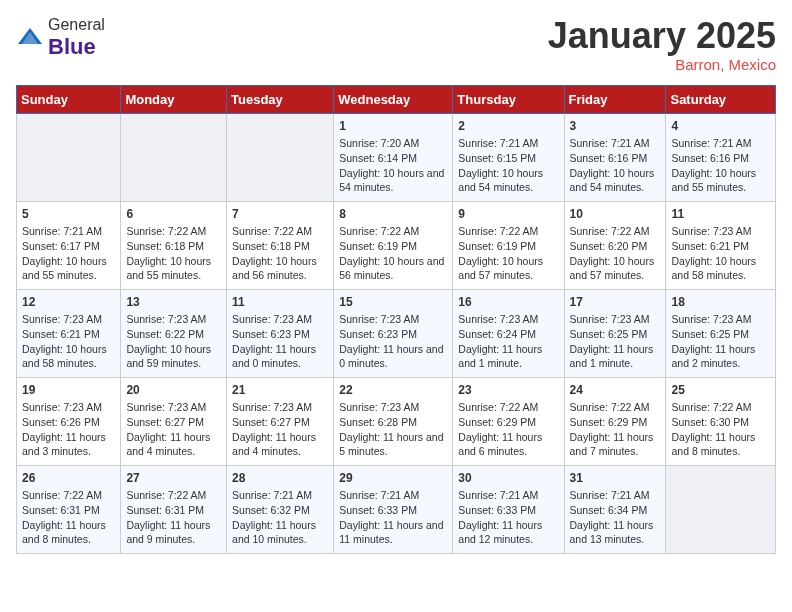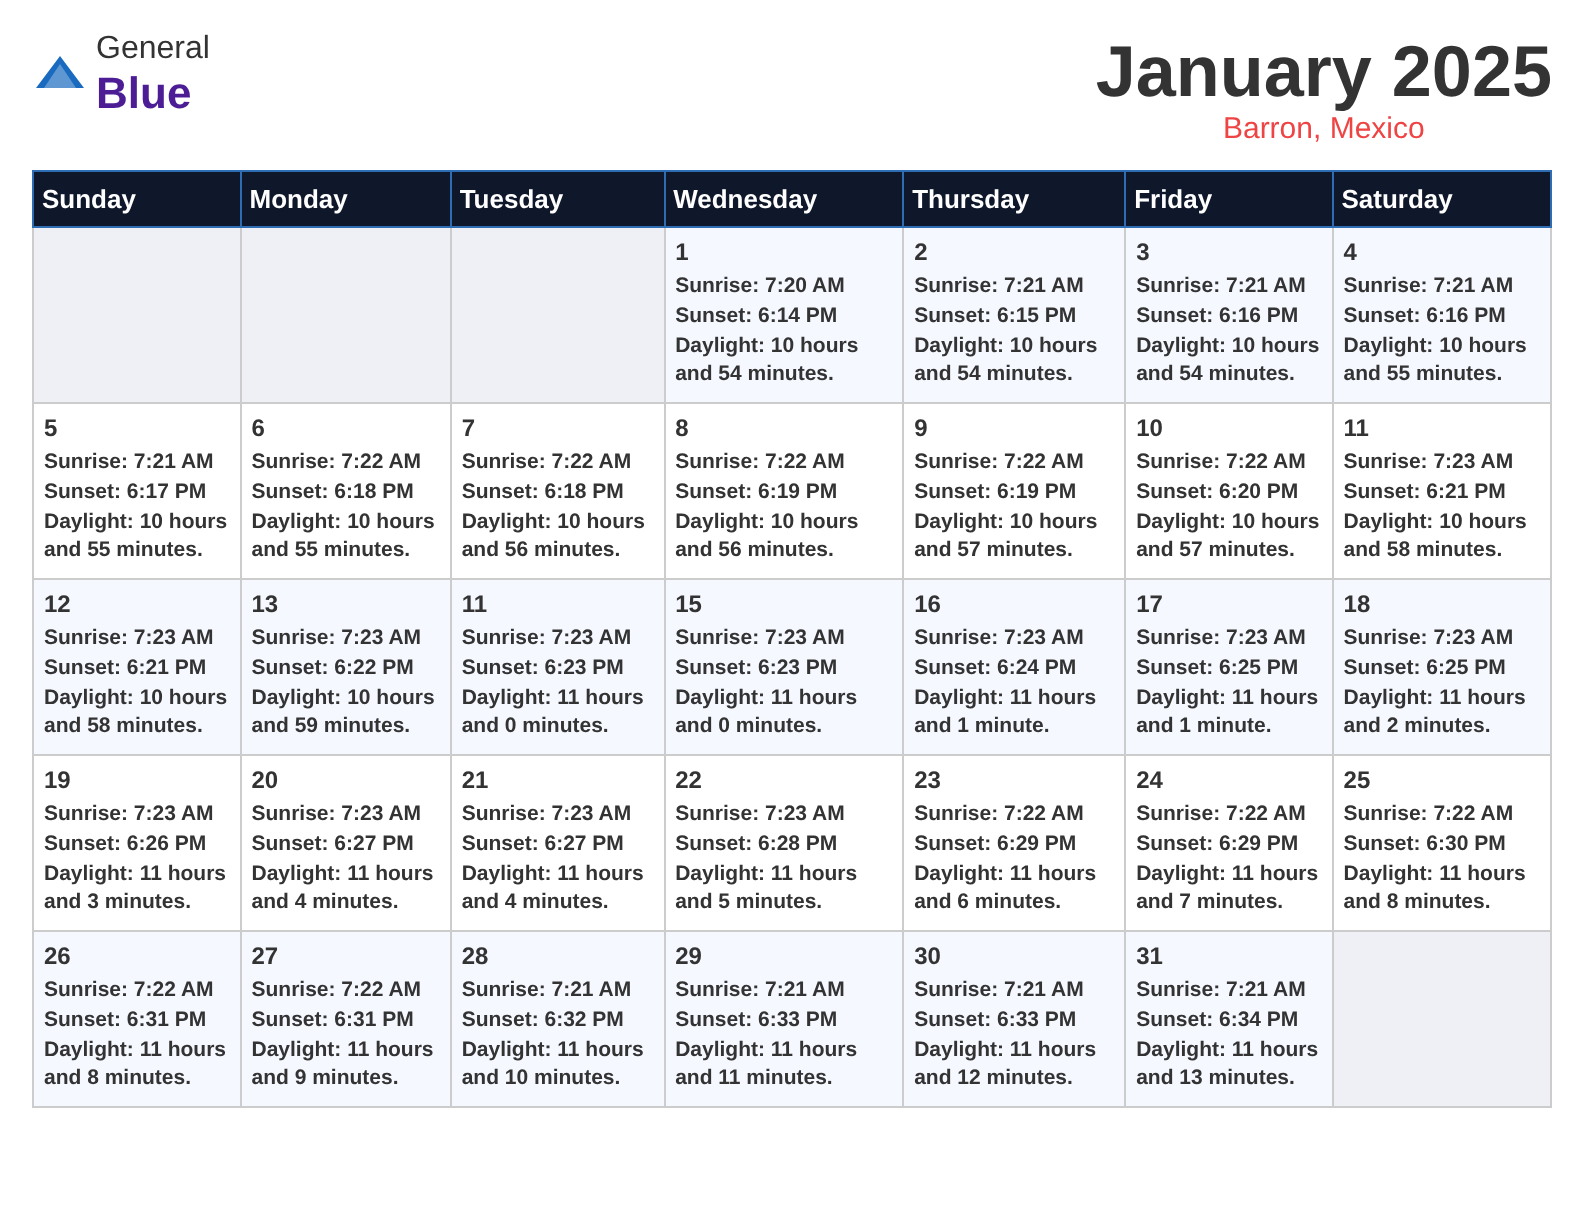--- a/index.html
+++ b/index.html
@@ -20,38 +20,38 @@
       display: flex;
       align-items: center;
       gap: 4px;
     }
     .logo-general { color: #333; }
     .logo-blue { color: #1a6bbf; }
     .logo-icon {
       width: 28px;
       height: 28px;
     }
-    .title-block { text-align: center; }
+    .title-block { text-align: right; }
     .month-title {
       font-size: 36px;
       font-weight: bold;
       color: #333;
       line-height: 1.1;
     }
     .location {
       font-size: 15px;
       color: #ef4444;
     }
     table {
       width: 100%;
       border-collapse: collapse;
       font-size: 11px;
     }
     thead tr th {
-      background: #0f172a;
+      background: #b91c1c;
       color: #fff;
       padding: 6px 4px;
       text-align: left;
       font-size: 13px;
       font-weight: bold;
       border: 1px solid #2e6db4;
     }
     tbody tr td {
       border: 1px solid #ccc;
       vertical-align: top;
@@ -70,21 +70,20 @@
     }
     .day-num {
       font-weight: bold;
       font-size: 12px;
       margin-bottom: 2px;
       display: block;
     }
     .cell-content {
       font-size: 10.5px;
       color: #333;
-      font-weight: bold;
     }
     td.empty {
       background: #eef0f5 !important;
     }
   </style>
 </head>
 <body>
 
 <div class="header">
   <div class="logo">

